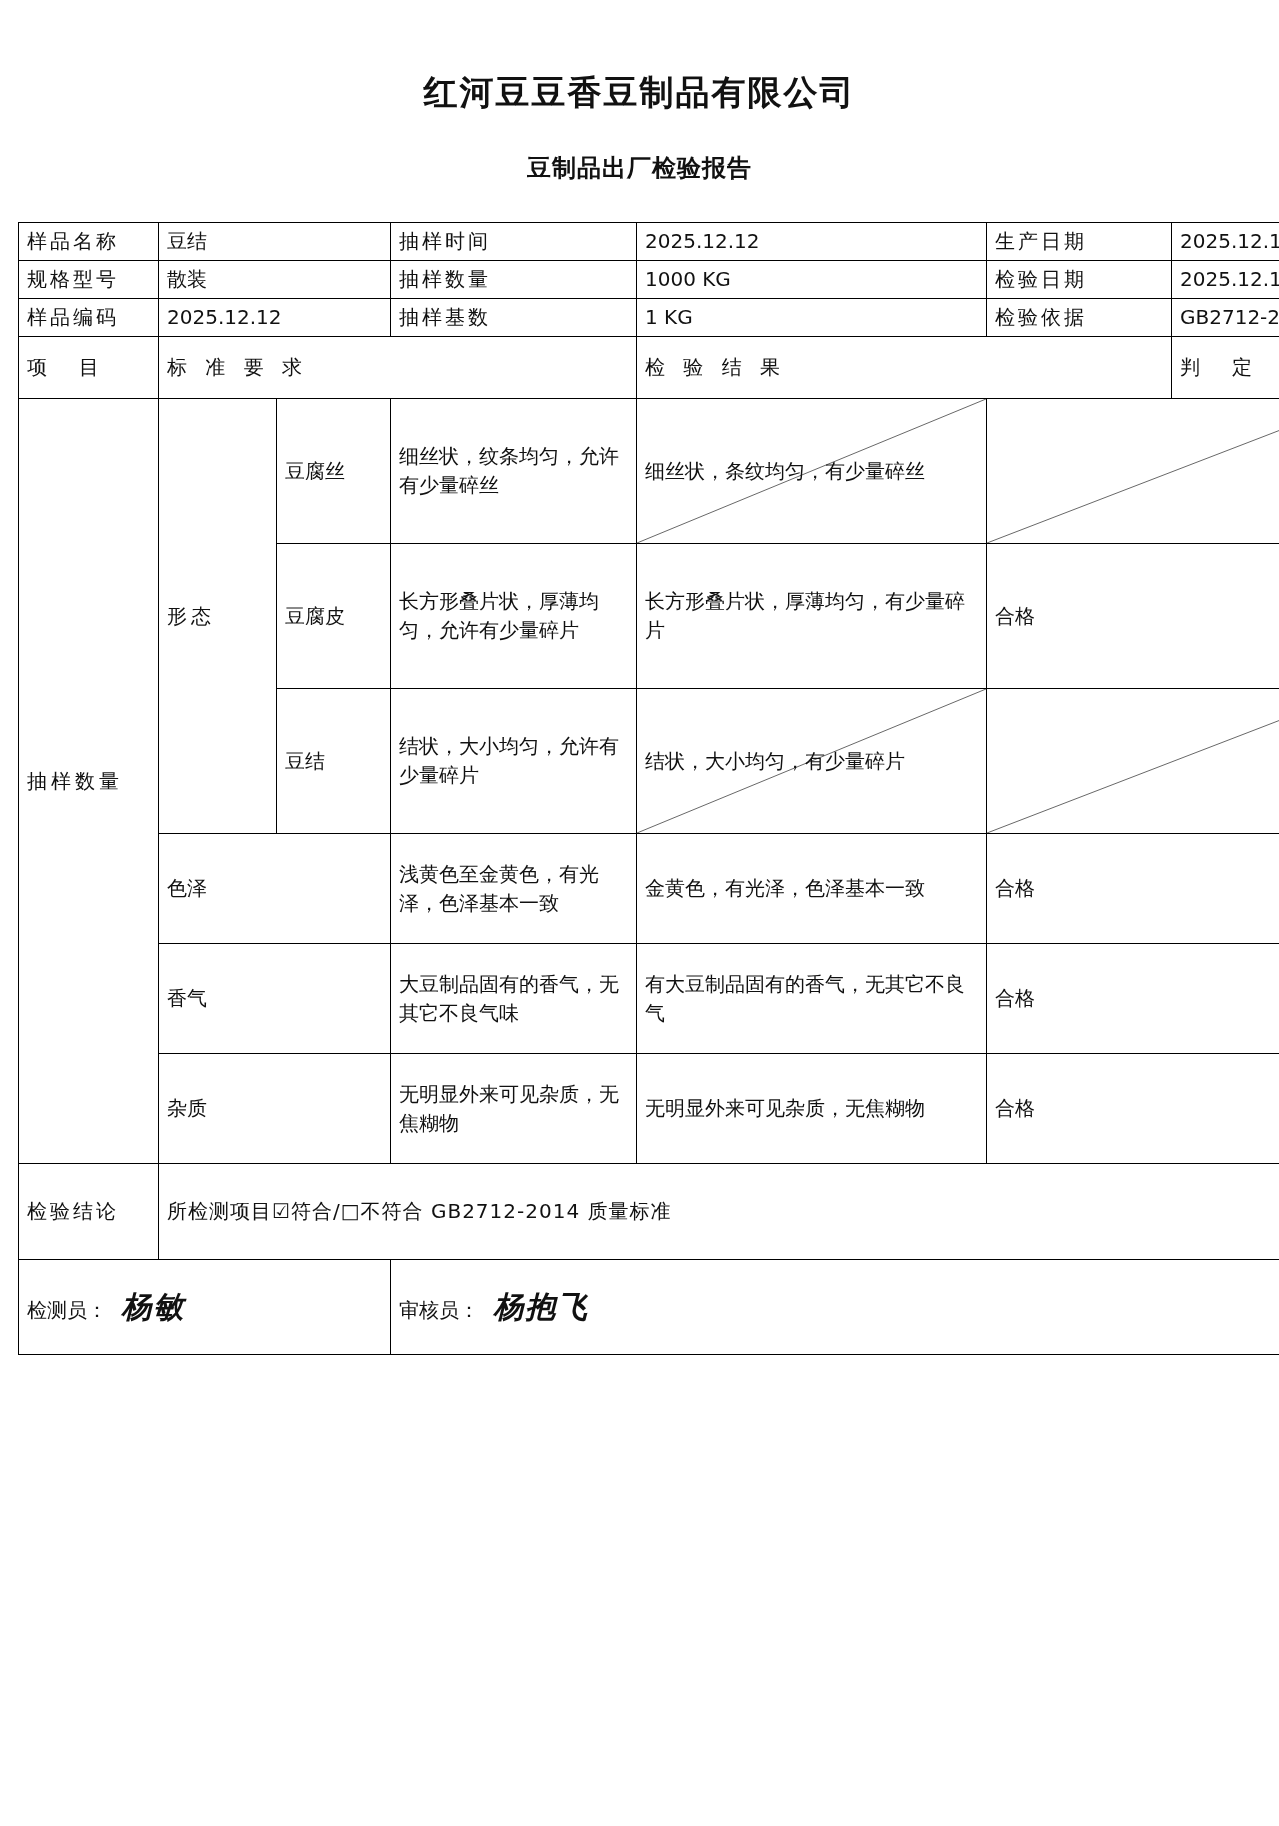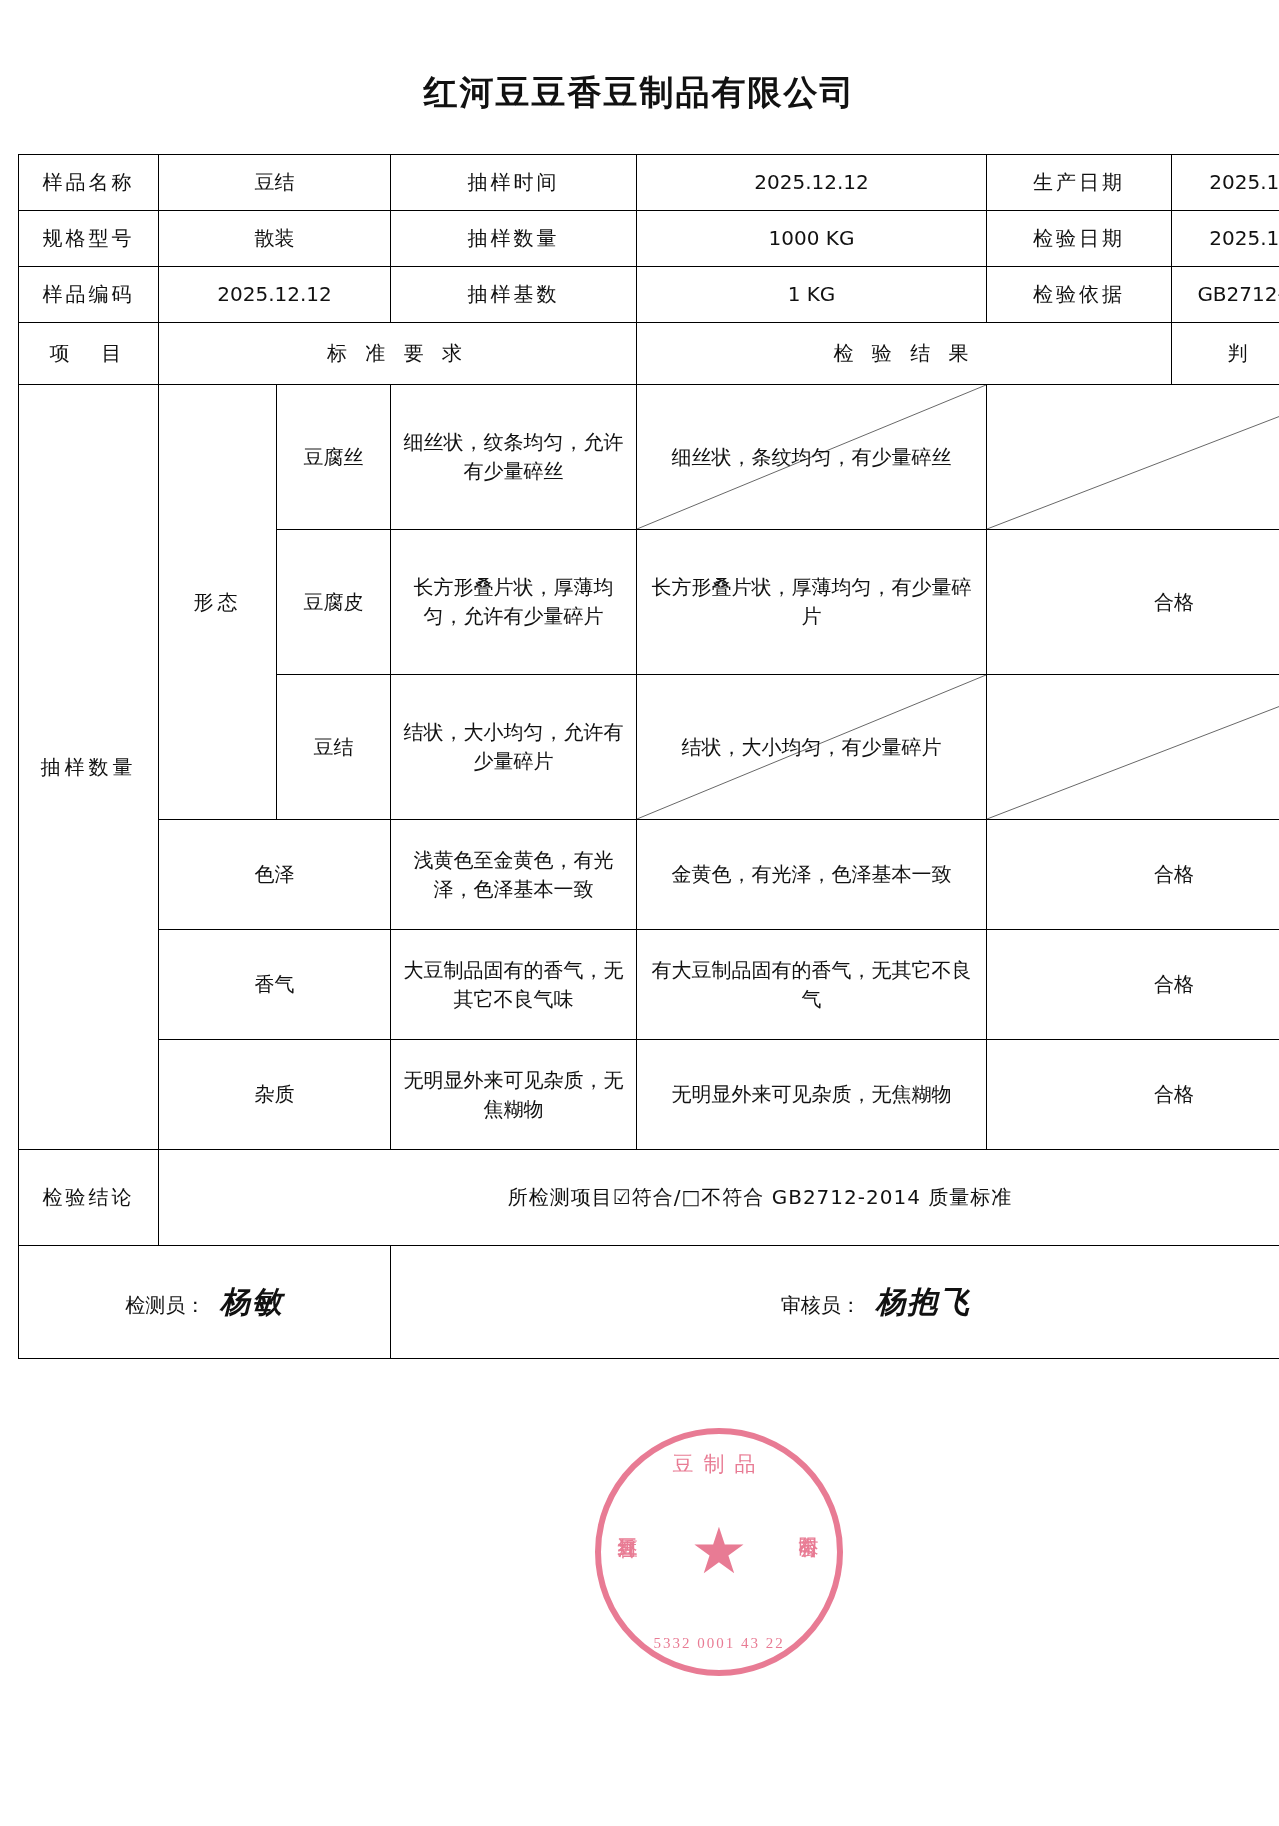--- a/index.html
+++ b/index.html
@@ -39,25 +39,24 @@
     font-family: "DejaVu Sans", "Liberation Sans", sans-serif;
   }
   table.main {
     border-collapse: collapse;
     width: 1243px;
     margin-top: 38px;
     table-layout: fixed;
   }
   table.main td {
     border: 1.6px solid #000000;
-    text-align: center;
     vertical-align: middle;
     font-size: 20px;
     line-height: 1.45;
-    padding: 13px 8px;
+    padding: 4px 8px;
     font-family: "DejaVu Sans", "Liberation Sans", sans-serif;
   }
   td.num {
     font-family: "Liberation Serif", serif;
     font-size: 21px;
   }
   td.lbl {
     font-size: 21px;
     letter-spacing: 3px;
   }
@@ -162,20 +161,21 @@
     letter-spacing: 2px;
     font-family: "Liberation Serif", serif;
   }
 </style>
 </head>
 <body>
 
 <div class="page">
 
   <div class="company-title">红河豆豆香豆制品有限公司</div>
+  <div class="report-title">豆制品出厂检验报告</div>
 
   <table class="main">
     <colgroup>
       <col style="width:140px">
       <col style="width:118px">
       <col style="width:114px">
       <col style="width:246px">
       <col style="width:350px">
       <col style="width:185px">
       <col style="width:190px">
@@ -291,21 +291,14 @@
         <span class="handwriting">杨敏</span>
       </td>
       <td colspan="4">
         <span>审核员：</span>
         <span class="handwriting">杨抱飞</span>
       </td>
     </tr>
   </tbody>
     </table>
 
-  <div class="seal">
-    <div class="seal-top">豆制品</div>
-    <div class="seal-left">红河豆豆香</div>
-    <div class="seal-right">有限公司</div>
-    <div class="star">★</div>
-    <div class="seal-bottom">5332 0001 43 22</div>
-  </div>
 
 </div>
 
 </body></html>

